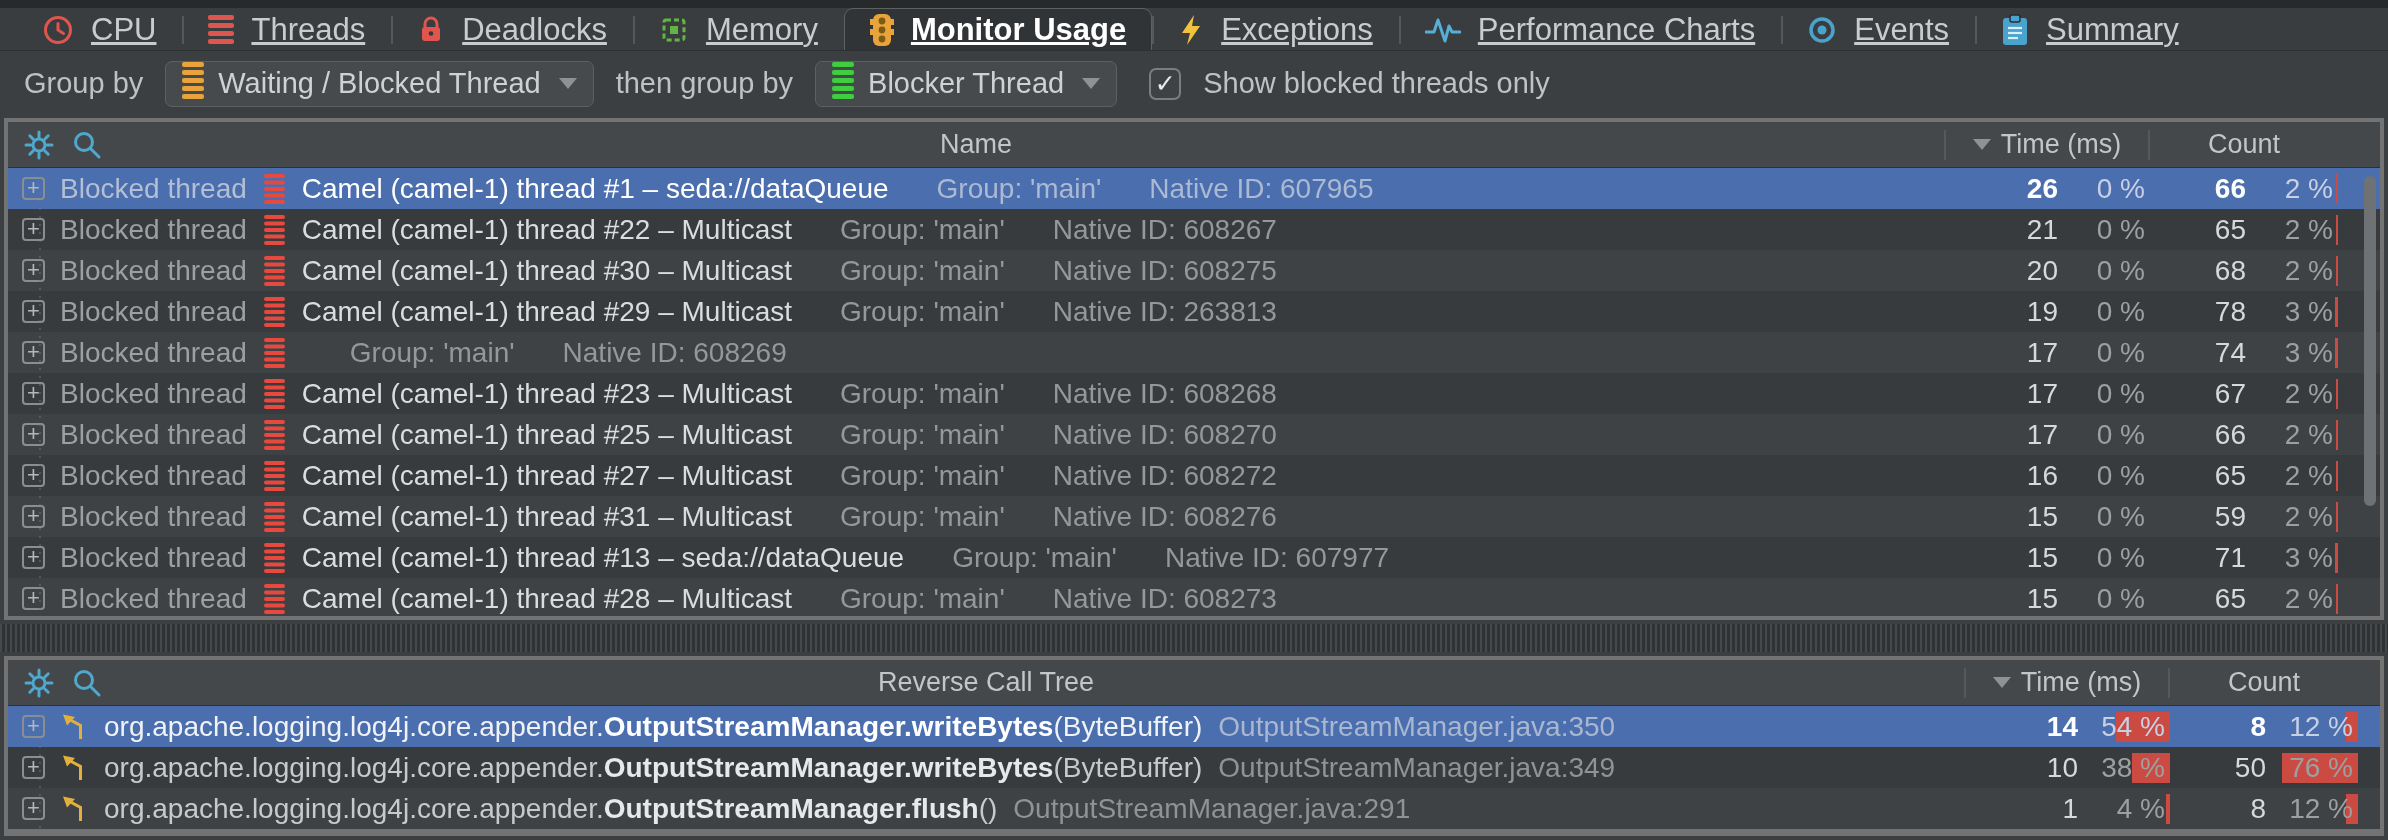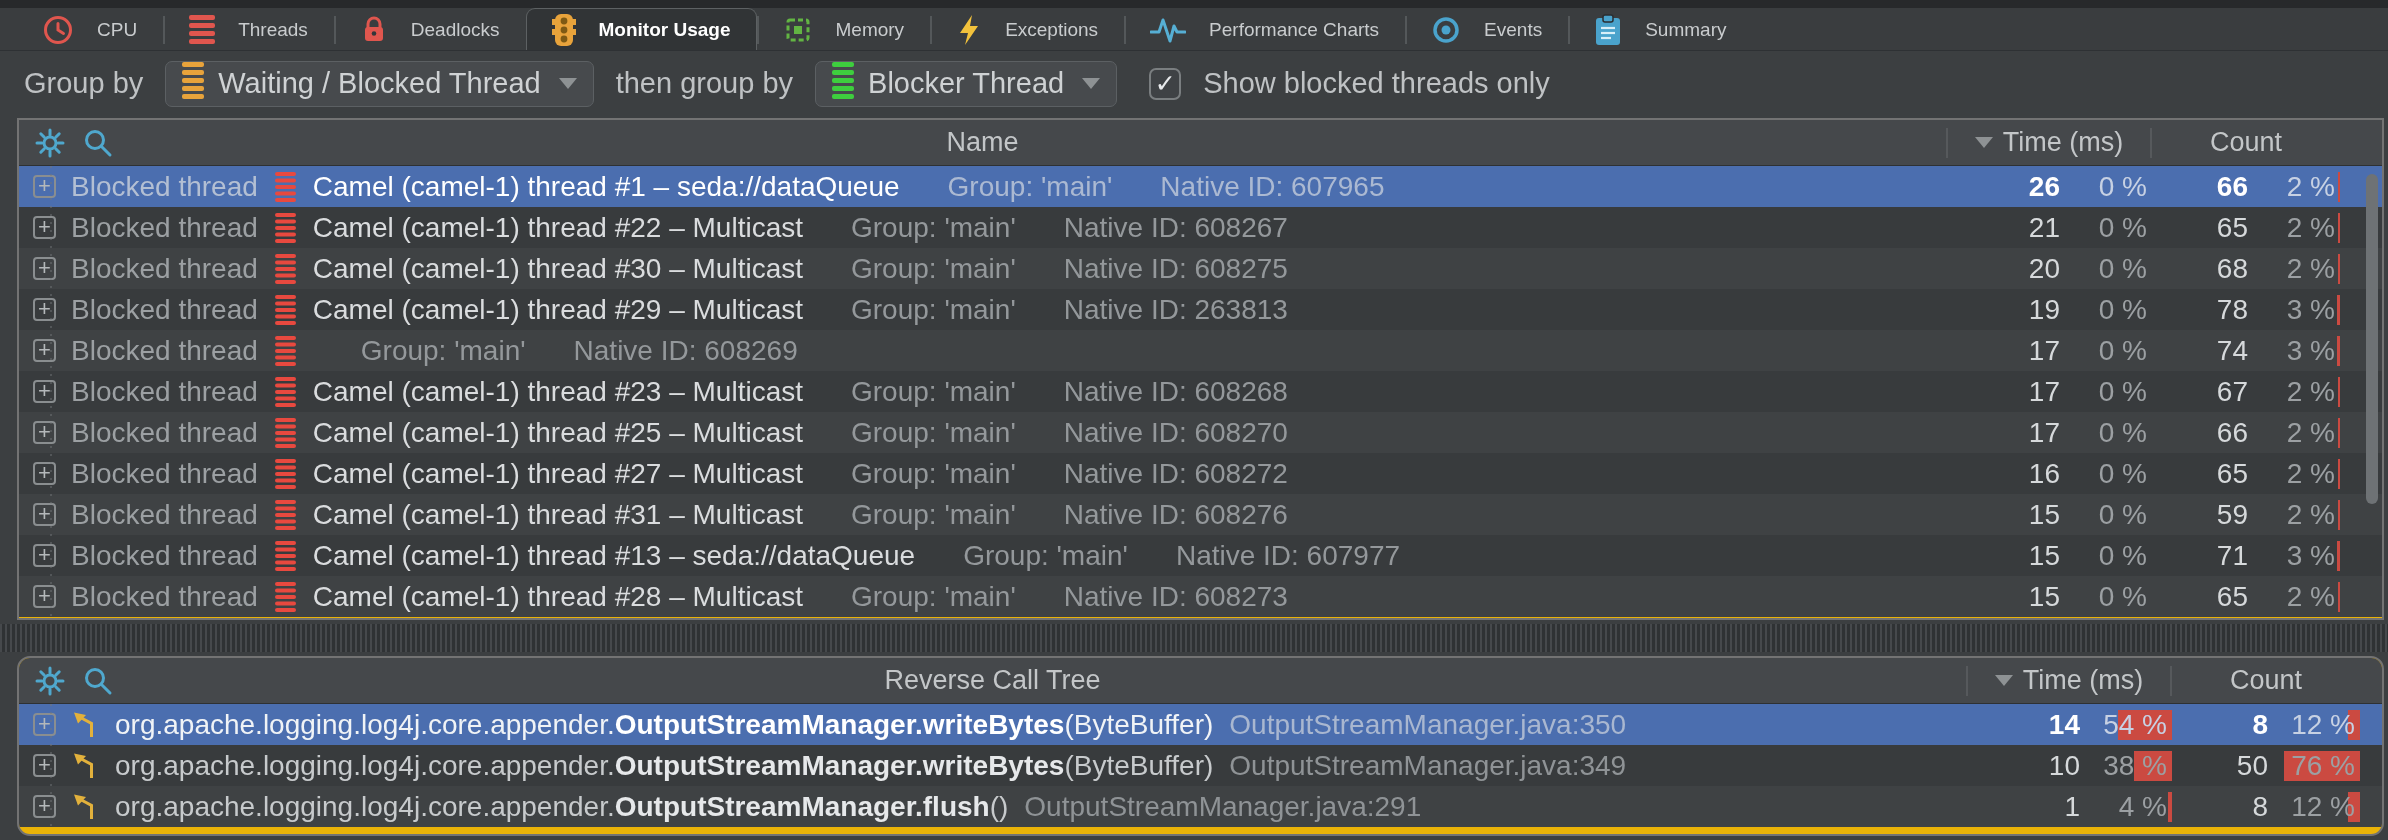--- a/index.html
+++ b/index.html
@@ -6,43 +6,43 @@
   html,body { margin:0; padding:0; }
   body {
     width:2388px; height:840px; position:relative; overflow:hidden;
     background:#3C3F41; font-family:"Liberation Sans", sans-serif;
     color:#D8DADC; -webkit-font-smoothing:antialiased;
   }
 
   
   .tabbar { height:50px; background:#3A3D3F; display:flex; align-items:flex-end; padding-left:16px; position:relative; }
   .tabbar::before { content:''; position:absolute; top:0; left:0; right:0; height:8px; background:#27292B; }
-  .tab { height:42px; display:flex; align-items:center; gap:23px; padding:0 25px; font-size:19px;
-         color:#C9CCCE; position:relative; border:1px solid transparent; border-bottom:none; border-radius:9px 9px 0 0; }
+  .tab { height:42px; display:flex; align-items:center; gap:17px; padding:0 25px; font-size:31px;
+         color:#C9CCCE; position:relative; border:1px solid transparent; border-bottom:none; border-radius:9px 9px 0 0;text-decoration:underline; }
   .tab + .tab::before { content:''; position:absolute; left:-1px; top:7px; height:28px; width:2px; background:#54585A; }
   .tab.selected { background:#313436; border-color:#5D6163; color:#FFFFFF; font-weight:bold; }
   .tab.selected::before { display:none; }
   .tab .ticon { display:flex; align-items:center; }
 
   
   .groupbar { height:66px; display:flex; align-items:center; gap:22px; padding:0 24px;
               font-size:29px; color:#BFC2C4; background:#3C3F41; border-top:1px solid #2E3134; }
   .combo { height:46px; display:flex; align-items:center; gap:14px; padding:0 16px;
            background:#474A4D; border:1px solid #5C6063; border-radius:7px; color:#CFD2D4; }
   .combo-arrow { width:0; height:0; border-left:9px solid transparent; border-right:9px solid transparent;
                  border-top:11px solid #8E9294; margin-left:4px; }
   .checkbox { width:32px; height:32px; border:2px solid #7A7E80; border-radius:7px; background:#3F4245;
               color:#E8EAEC; display:flex; align-items:center; justify-content:center; font-size:25px; margin-left:10px; }
 
   
-  .panel { position:absolute; left:17px; right:4px; border:2px solid #737373; background:#eab308; overflow:hidden; }
+  .panel { position:absolute; left:4px; right:4px; border:4px solid #737373; background:#737373; overflow:hidden; }
   #panel-top { top:118px; height:502px; }
   #splitter { position:absolute; top:624px; left:0; right:0; height:28px;
               background:repeating-linear-gradient(90deg,#46494C 0 2px,#2F3234 2px 5px); }
-  #panel-bottom { top:656px; height:180px;border-radius:13px; }
+  #panel-bottom { top:656px; height:180px; }
 
   .thead { height:46px; background:#45484B; border-bottom:1px solid #2E3133; display:flex; align-items:center;
            font-size:27px; color:#C3C6C8; position:relative; }
   .thead-icons { position:absolute; left:16px; top:0; bottom:0; display:flex; align-items:center; gap:18px; }
   .hicon { display:flex; align-items:center; cursor:pointer; }
   .th-name { flex:1; text-align:center; }
   .th-sep { width:2px; height:30px; background:#56595C; }
   .th-time { width:202px; display:flex; align-items:center; justify-content:center; gap:10px; }
   .th-count { width:188px; text-align:center; }
   .sort-arrow { width:0; height:0; border-left:9px solid transparent; border-right:9px solid transparent;
@@ -110,41 +110,41 @@
     <div class="tab">
       <span class="ticon">
         <svg width="28" height="32" viewBox="0 0 28 32">
           <path d="M8 14 V10 a6 6 0 0 1 12 0 V14" fill="none" stroke="#E0564E" stroke-width="3"></path>
           <rect x="5" y="13" width="18" height="14" rx="3" fill="#E0564E"></rect>
           <circle cx="14" cy="19.5" r="2.3" fill="#33363A"></circle>
         </svg>
       </span>
       <span>Deadlocks</span>
     </div>
+    <div class="tab">
+      <span class="ticon">
+        <svg width="30" height="30" viewBox="0 0 30 30">
+          <rect x="5" y="5" width="20" height="20" rx="2" fill="none" stroke="#62B543" stroke-width="3" stroke-dasharray="5 3"></rect>
+          <rect x="11" y="11" width="8" height="8" fill="#62B543"></rect>
+        </svg>
+      </span>
+      <span>Memory</span>
+    </div>
     <div class="tab selected">
       <span class="ticon">
         <svg width="24" height="34" viewBox="0 0 24 34">
           <rect x="0" y="6" width="24" height="6" fill="#E8A33B"></rect>
           <rect x="0" y="16" width="24" height="6" fill="#E8A33B"></rect>
           <rect x="3" y="1" width="18" height="32" rx="6" fill="#E8A33B"></rect>
           <circle cx="12" cy="8" r="3.4" fill="#7E5A14"></circle>
           <circle cx="12" cy="17" r="3.4" fill="#7E5A14"></circle>
           <circle cx="12" cy="26" r="3.4" fill="#7E5A14"></circle>
         </svg>
       </span>
       <span>Monitor Usage</span>
-    </div>
-    <div class="tab">
-      <span class="ticon">
-        <svg width="30" height="30" viewBox="0 0 30 30">
-          <rect x="5" y="5" width="20" height="20" rx="2" fill="none" stroke="#62B543" stroke-width="3" stroke-dasharray="5 3"></rect>
-          <rect x="11" y="11" width="8" height="8" fill="#62B543"></rect>
-        </svg>
-      </span>
-      <span>Memory</span>
     </div>
     <div class="tab">
       <span class="ticon">
         <svg width="26" height="32" viewBox="0 0 26 32">
           <polygon points="16,1 4,19 12,19 9,31 22,12 14,12" fill="#F2C23C"></polygon>
         </svg>
       </span>
       <span>Exceptions</span>
     </div>
     <div class="tab">

